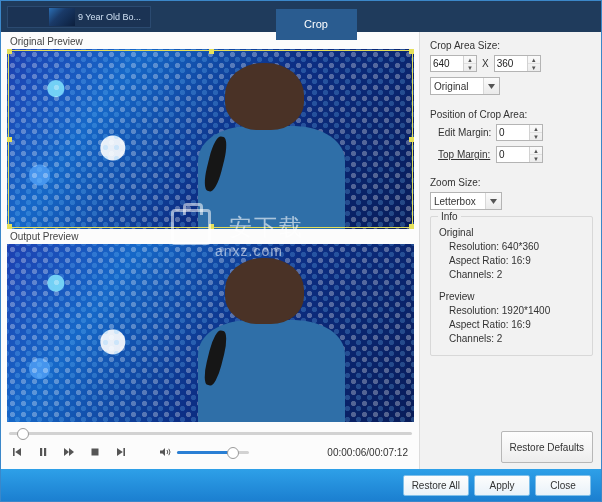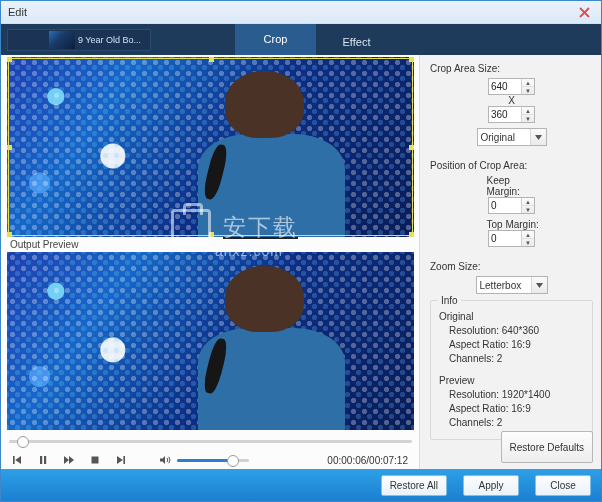--- a/index.html
+++ b/index.html
@@ -89,20 +89,21 @@
     font-size: 9px;
     white-space: nowrap;
     overflow: hidden;
   }
   .tabs {
     margin: 0 auto;
     display: flex;
     align-items: flex-end;
     height: 23px;
     padding-left: 30px;
+    flex-direction: column;
   }
   .tab {
     width: 81px;
     height: 26px;
     line-height: 26px;
     text-align: center;
     color: #d6e4f2;
     font-size: 11px;
     cursor: pointer;
   }
@@ -315,21 +316,20 @@
   }
   .grp-title {
     font-size: 10px;
     color: #333;
     margin: 0 0 4px 0;
   }
   .row {
     display: flex;
     align-items: center;
     margin-bottom: 5px;
-    flex-direction: column;
   }
   .lbl {
     font-size: 10px;
     color: #333;
   }
   .spinner {
     display: inline-flex;
     height: 17px;
     border: 1px solid #b4b4b4;
     background: #fff;
@@ -458,58 +458,50 @@
   }
   
   .bottombar {
     height: 32px;
     flex: 0 0 auto;
     background: linear-gradient(to bottom, #2ea0e8, #1b7fd0);
     display: flex;
     align-items: center;
     justify-content: flex-end;
     padding-right: 10px;
-    gap: 16px;
+    gap: 5px;
   }
   .bottombar .btn {
     min-width: 56px;
     height: 21px;
     border: 1px solid #7fc0ea;
     background: linear-gradient(to bottom, #fdfdfd, #e9f2f9);
   }
 </style>
 </head>
 <body>
 
 <div class="window">
 
-  <div class="titlebar">
-    <span class="title">Edit</span>
-    <div class="close-btn">
-      <svg width="13" height="13" viewBox="0 0 13 13">
-        <line x1="2" y1="2" x2="11" y2="11" stroke="#e04a4a" stroke-width="1.8"></line>
-        <line x1="11" y1="2" x2="2" y2="11" stroke="#e04a4a" stroke-width="1.8"></line>
-      </svg>
-    </div>
-  </div>
 
   <div class="tabsrow">
     <div class="thumb-chip">
       <div class="thumb-img"></div>
       <span class="thumb-label">9 Year Old Bo...</span>
     </div>
     <div class="tabs">
       <div class="tab active">Crop</div>
       <div class="tab">Effect</div>
     </div>
   </div>
 
   <div class="body">
 
     <div class="left-pane">
+      <div class="pane-label">Original Preview</div>
 
       <div class="preview-orig">
         <div class="vid">
           <div class="vid-dots"></div>
           <div class="vid-person">
             <div class="p-body"></div>
             <div class="p-head"></div>
             <div class="p-mic"></div>
           </div>
         </div>
@@ -623,32 +615,32 @@
               </svg>
           </span>
         </span>
       </div>
 
       <div class="section-gap"></div>
 
       <div class="grp-title">Position of Crop Area:</div>
 
       <div class="row">
-        <span class="lbl" style="width:66px;padding-left:8px;box-sizing:border-box;">Keep Margin:</span>
+        <span class="lbl" style="width:66px;padding-left:8px;box-sizing:border-box;">Edit Margin:</span>
         <span class="spinner">
           <input type="text" value="0" style="">
           <span class="arrows">
             <span>▲</span>
             <span>▼</span>
           </span>
         </span>
       </div>
 
       <div class="row">
-        <span class="lbl" style="width:66px;padding-left:8px;box-sizing:border-box;">Top Margin:</span>
+        <span class="lbl" style="width:66px;padding-left:8px;box-sizing:border-box;text-decoration:underline;">Top Margin:</span>
         <span class="spinner">
           <input type="text" value="0" style="">
           <span class="arrows">
             <span>▲</span>
             <span>▼</span>
           </span>
         </span>
       </div>
 
       <div class="section-gap"></div>
@@ -685,21 +677,21 @@
     </div>
   </div>
 
   <div class="bottombar">
     <div class="btn">Restore All</div>
     <div class="btn">Apply</div>
     <div class="btn">Close</div>
   </div>
 
   <div style="position:absolute;left:170px;top:208px;pointer-events:none;">
-    <div style="display:flex;align-items:center;gap:12px;text-decoration:underline;">
+    <div style="display:flex;align-items:center;gap:18px;">
       <div style="width:34px;height:30px;border:3px solid rgba(255,255,255,0.55);border-radius:4px;position:relative;">
         <div style="position:absolute;left:9px;top:-9px;width:14px;height:9px;border:3px solid rgba(255,255,255,0.55);border-bottom:0;border-radius:4px 4px 0 0;"></div>
       </div>
       <span style="color:rgba(255,255,255,0.6);font-size:23px;letter-spacing:2px;">安下载</span>
     </div>
     <div style="color:rgba(255,255,255,0.55);font-size:14px;letter-spacing:1px;margin-left:44px;margin-top:-2px;">anxz.com</div>
   </div>
 
 </div>
 

